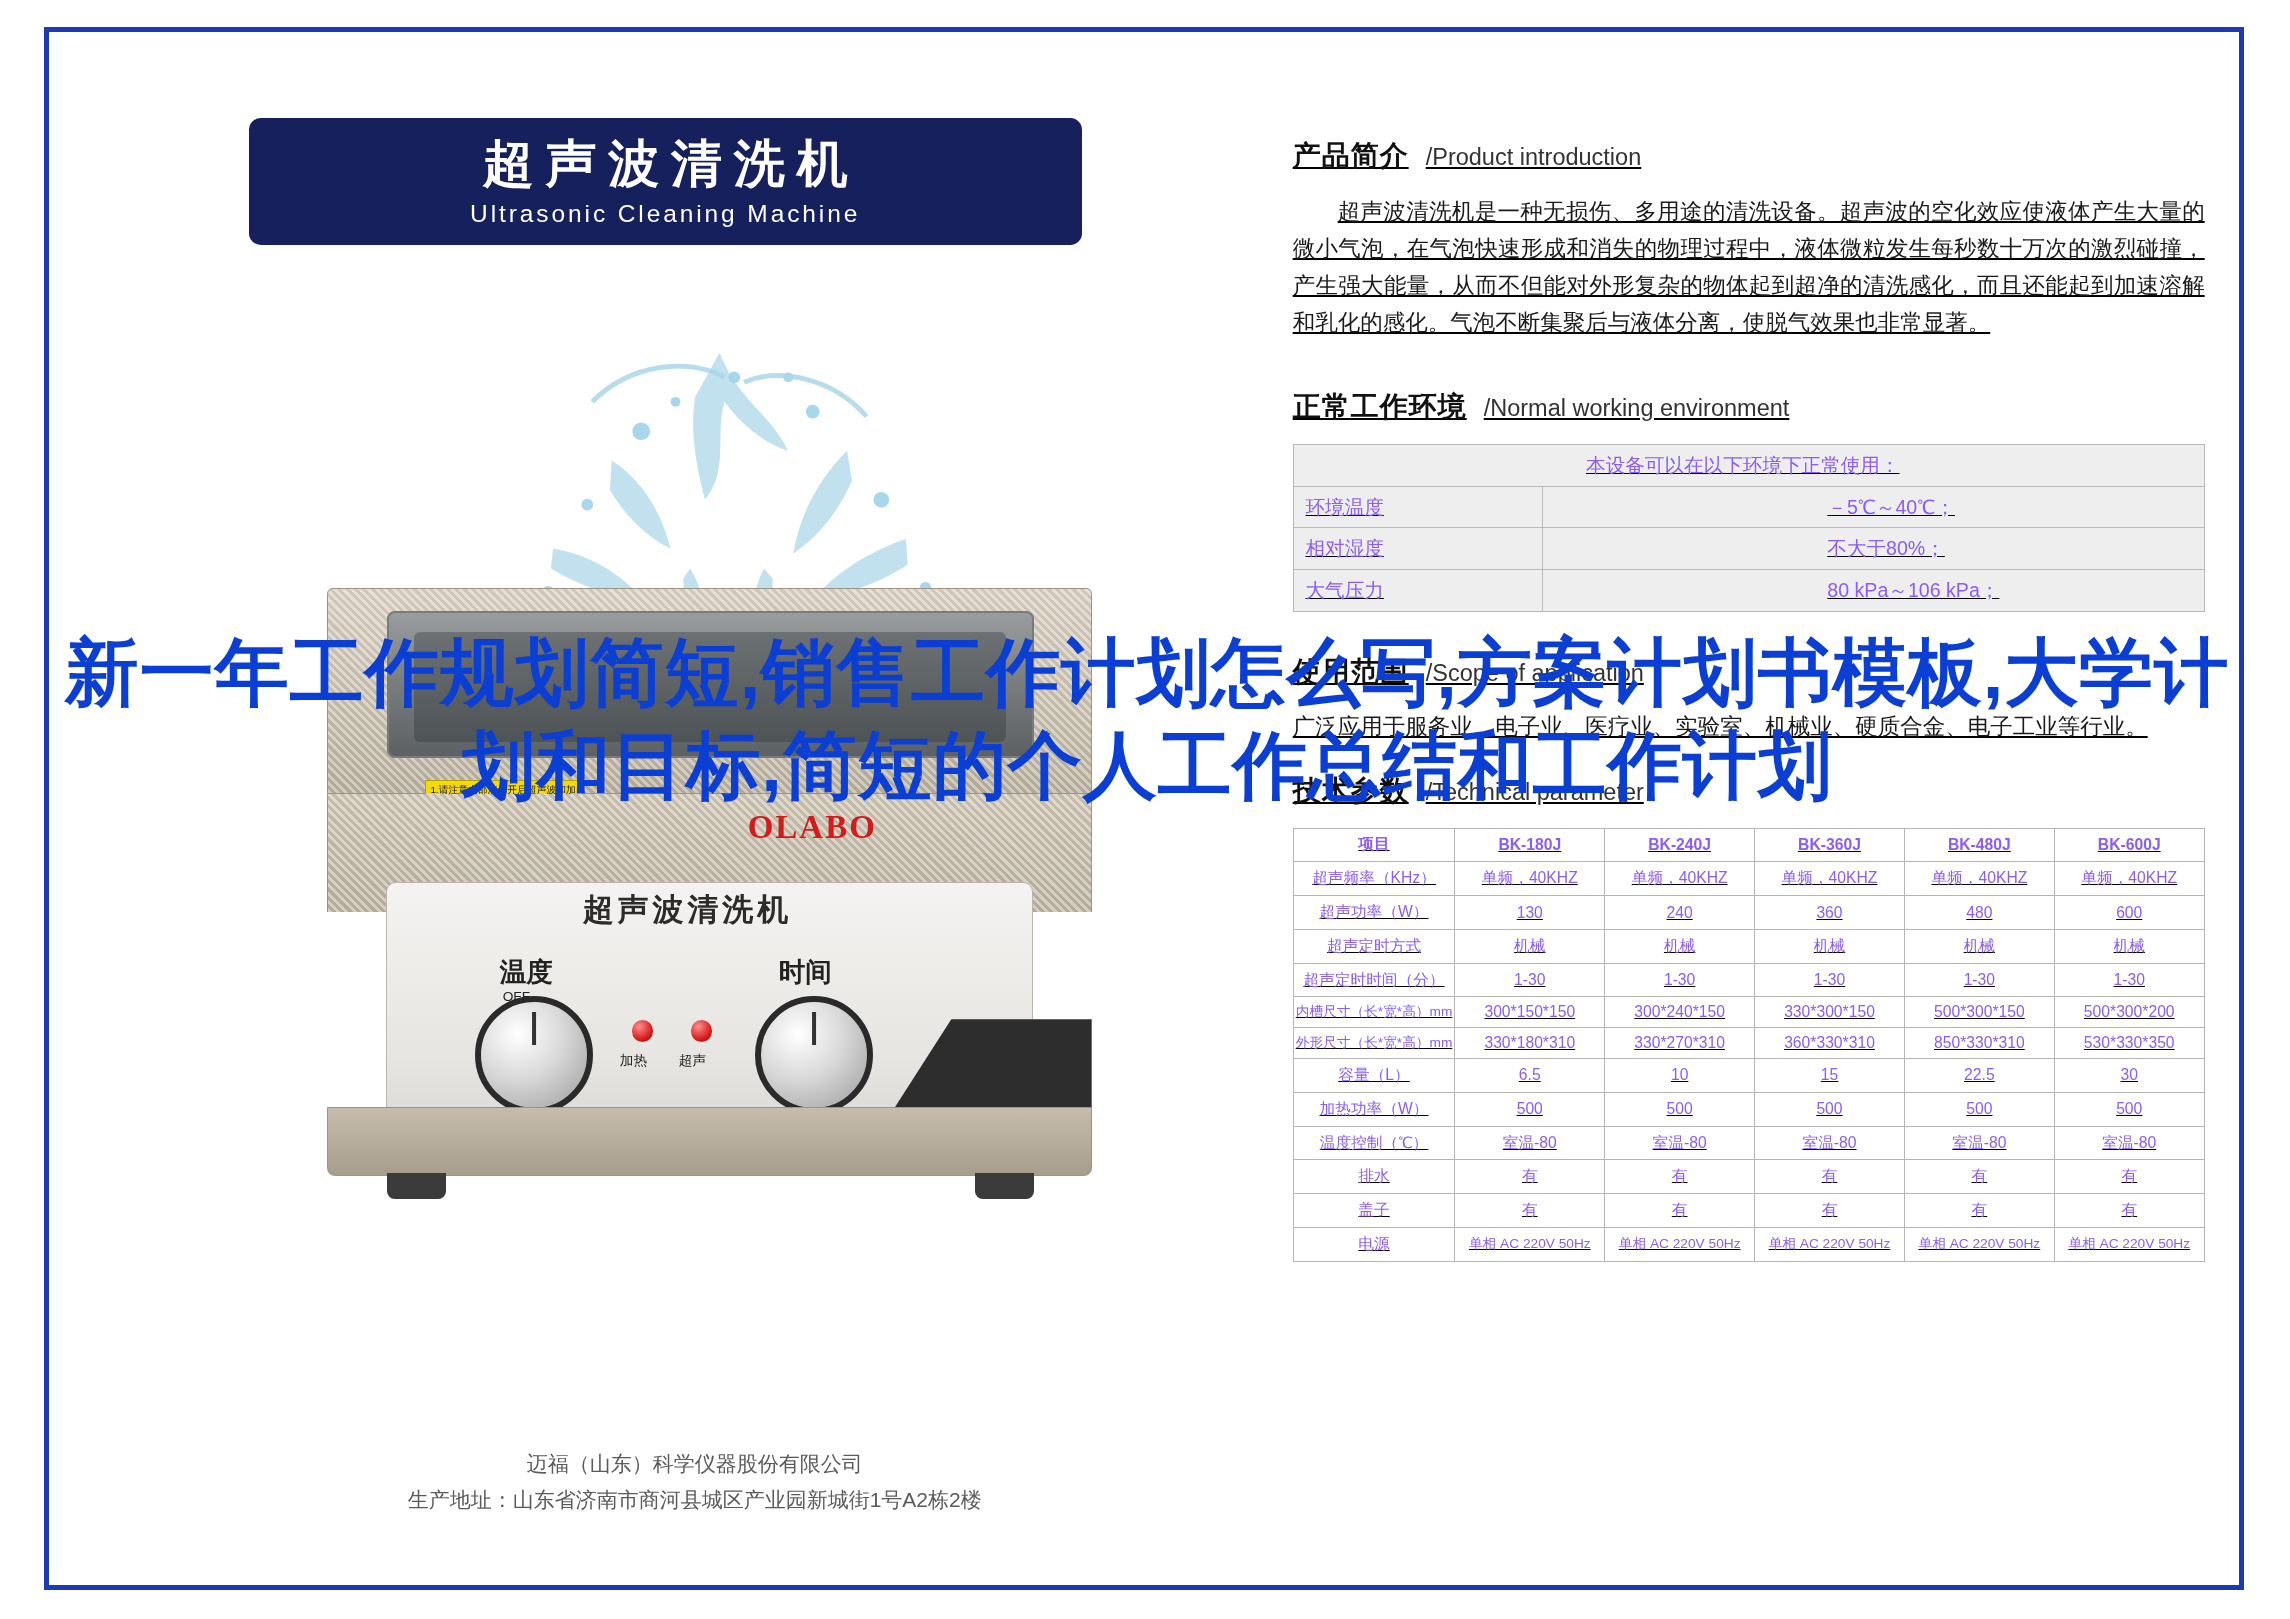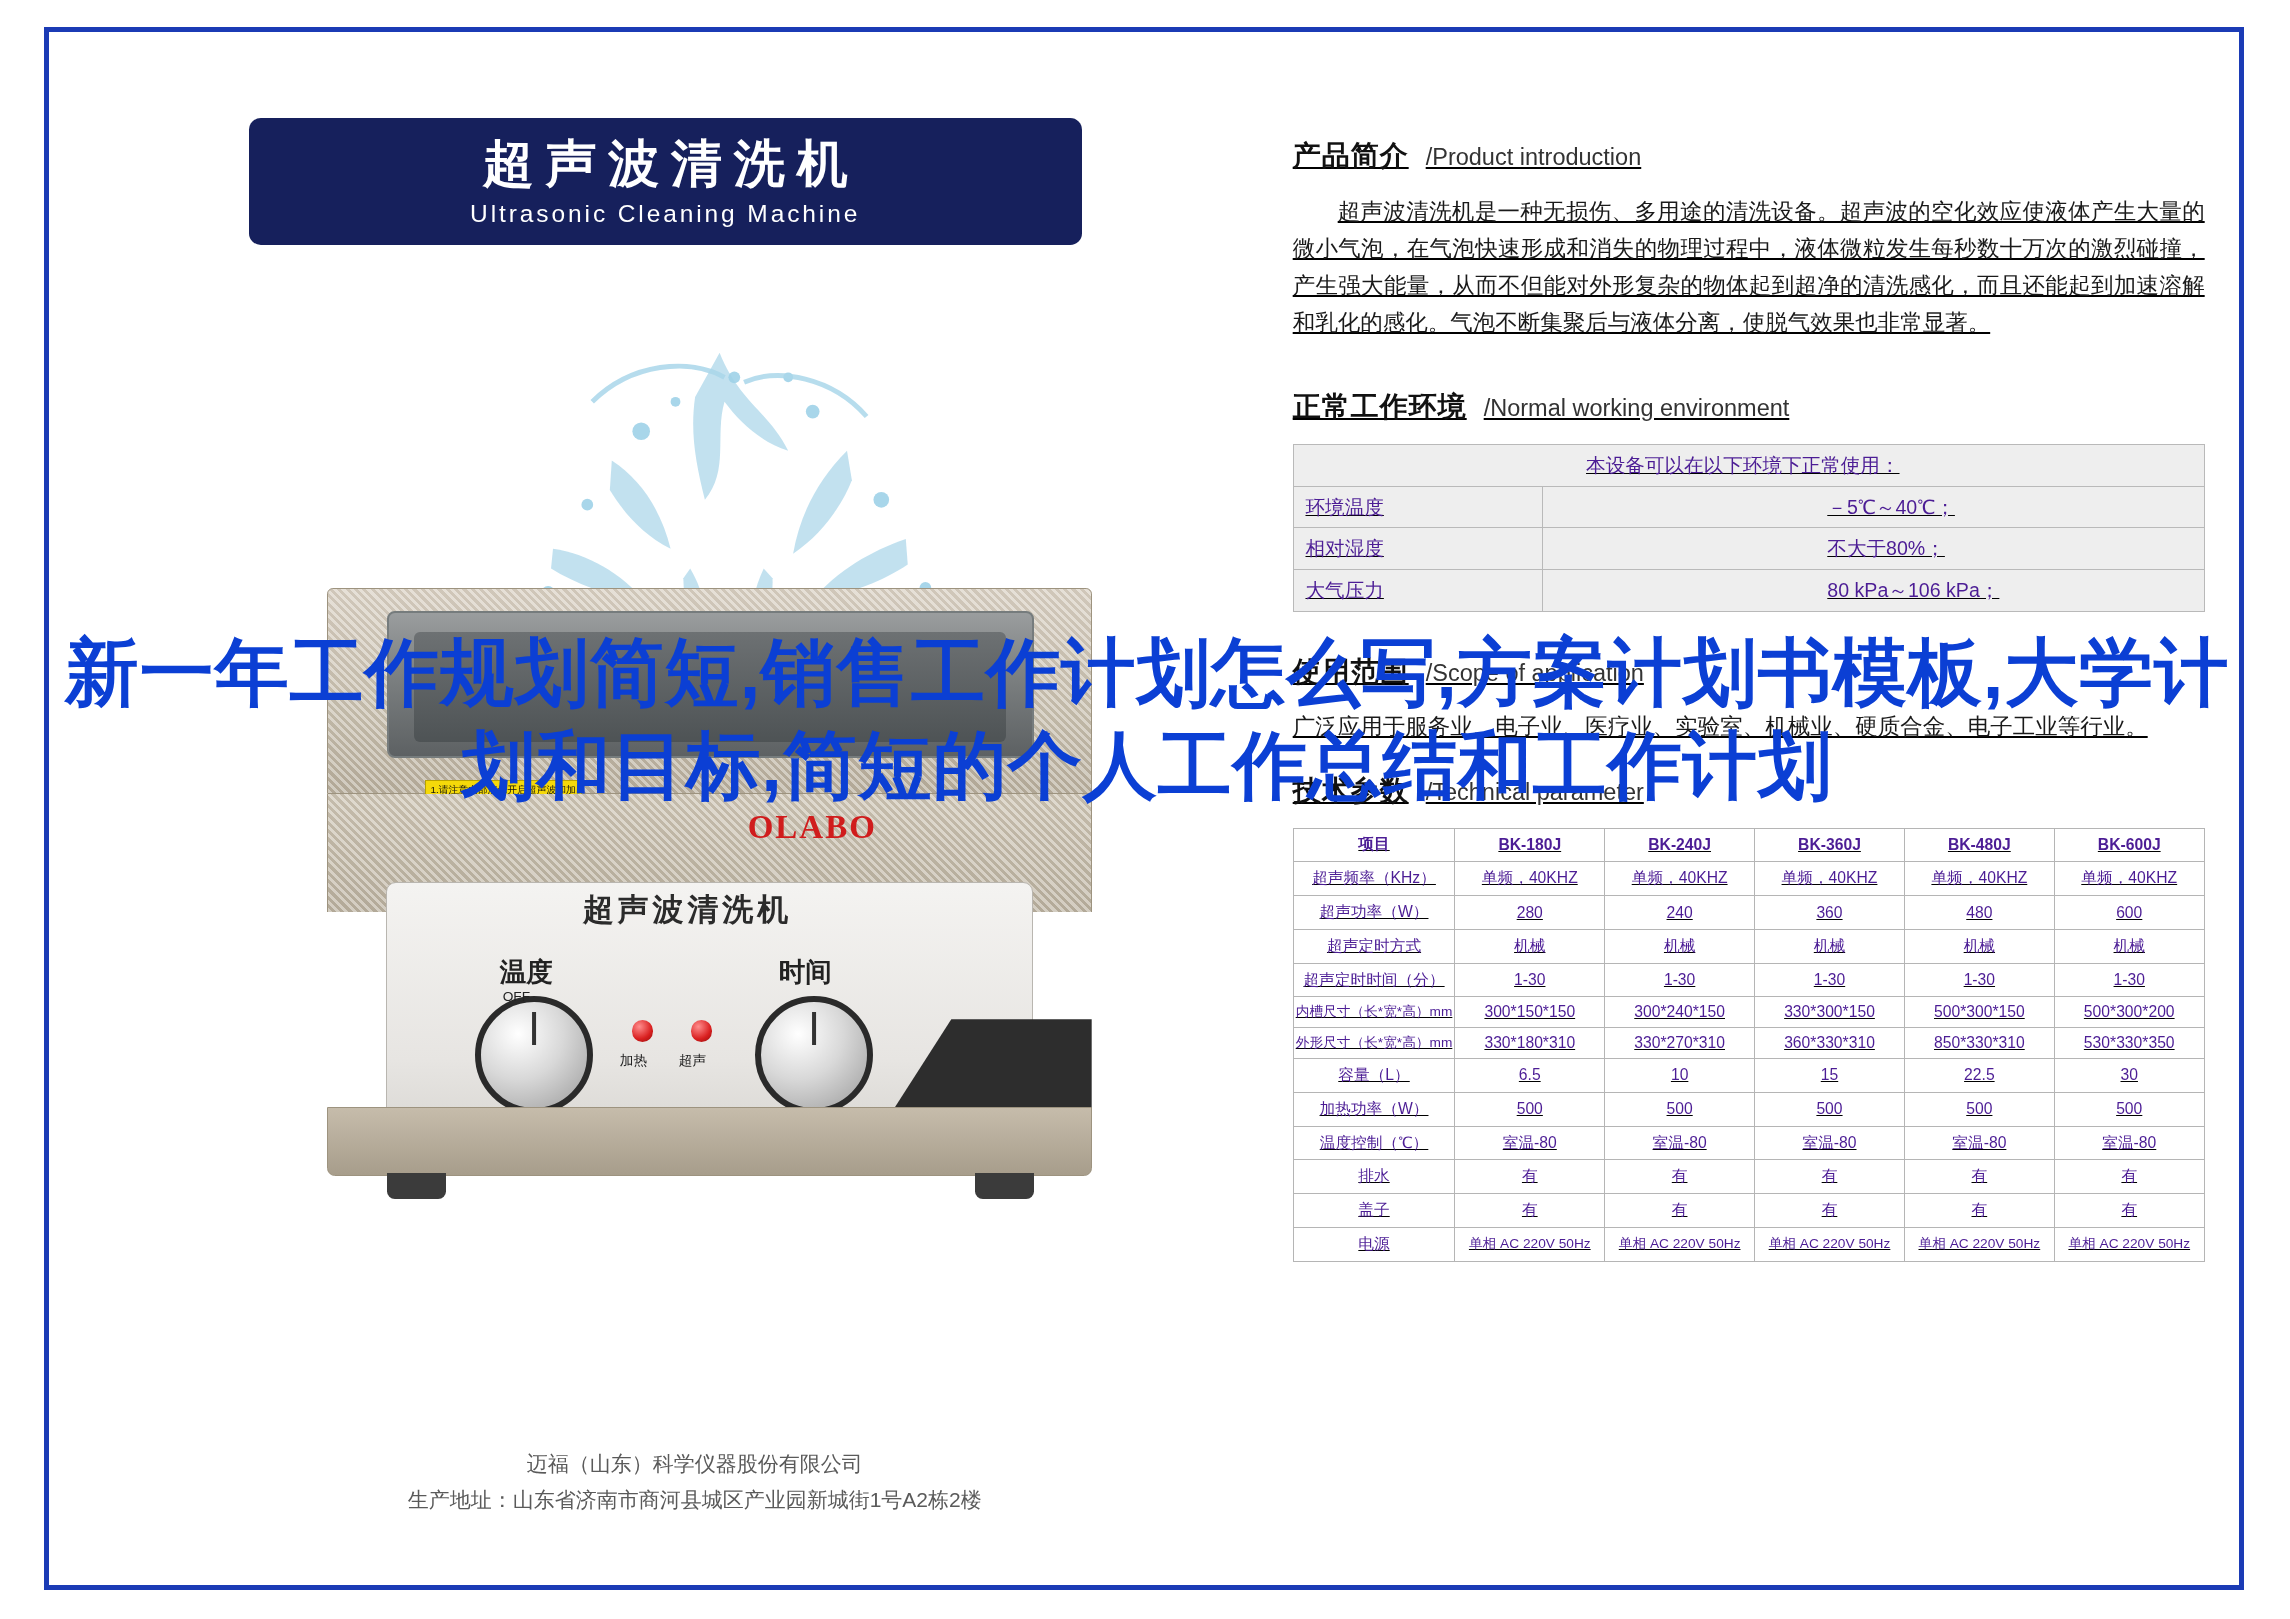--- a/index.html
+++ b/index.html
@@ -279,21 +279,21 @@
   }
 
   .sec2 { margin-top: 47px; }
   .sec3 { margin-top: 41px; }
   .sec4 { margin-top: 27.4px; }
 
   table.env, table.param {
     border-collapse: collapse;
     width: 100%;
     font-size: 19.6px;
-    color: #4c1d95;
+    color: #8b5cf6;
   }
   table.env td {
     border: 1px solid #b9b9b9;
     padding: 6.9px 11.8px;
     background: #eeeeee;
   }
   table.env td.val { background: #eeeeee; text-align: left; padding-left: 284px; }
   table.env tr.head td {
     text-align: center;
     padding-left: 0;
@@ -484,21 +484,21 @@
             <tr>
               <td class="rowhead">超声频率（KHz）</td>
               <td>单频，40KHZ</td>
               <td>单频，40KHZ</td>
               <td>单频，40KHZ</td>
               <td>单频，40KHZ</td>
               <td>单频，40KHZ</td>
             </tr>
             <tr>
               <td class="rowhead">超声功率（W）</td>
-              <td>280</td>
+              <td>130</td>
               <td>240</td>
               <td>360</td>
               <td>480</td>
               <td>600</td>
             </tr>
             <tr>
               <td class="rowhead">超声定时方式</td>
               <td>机械</td>
               <td>机械</td>
               <td>机械</td>

